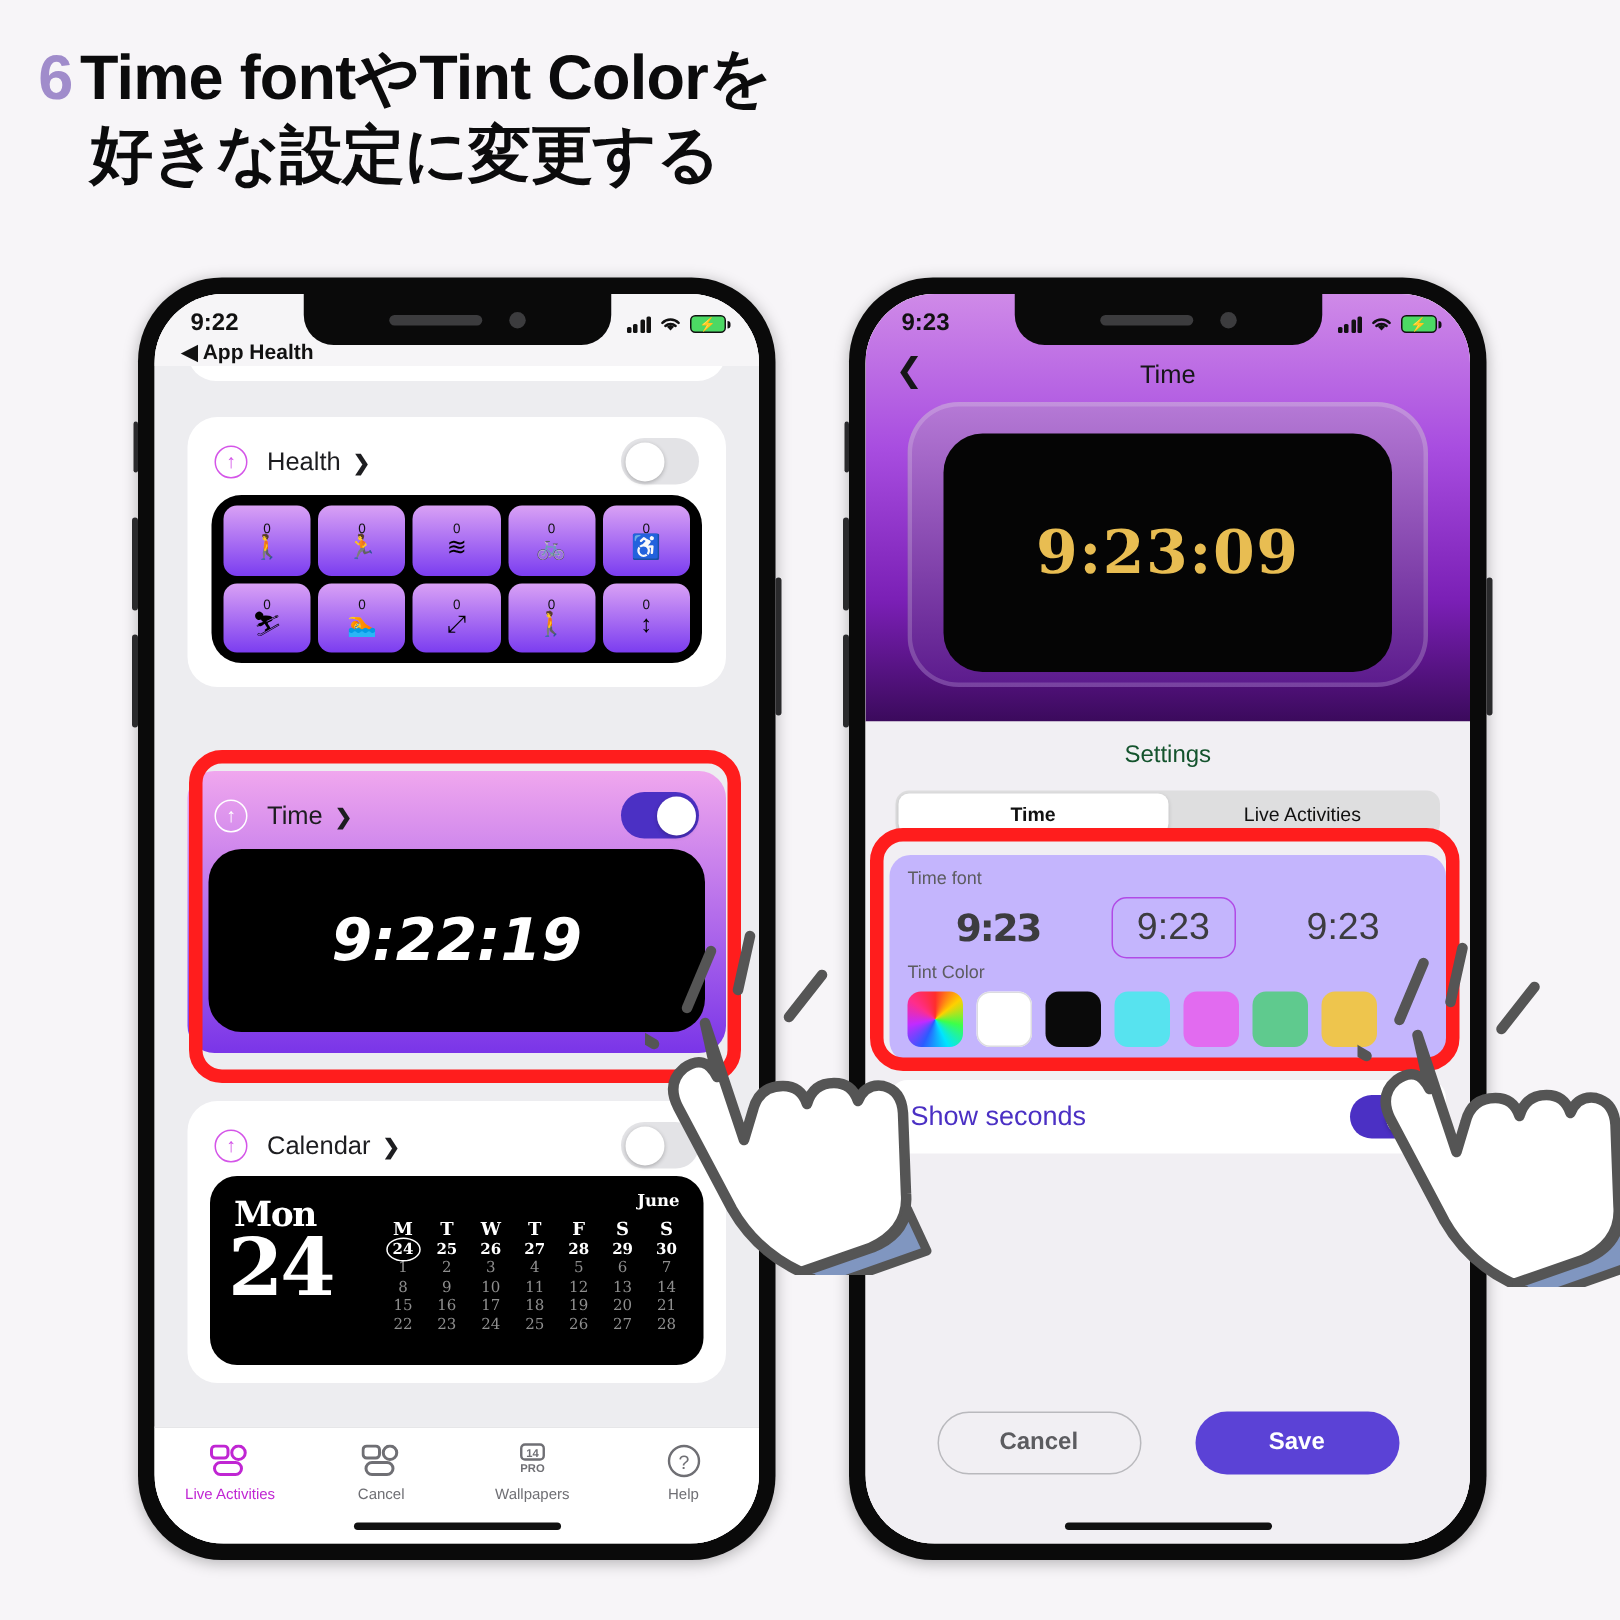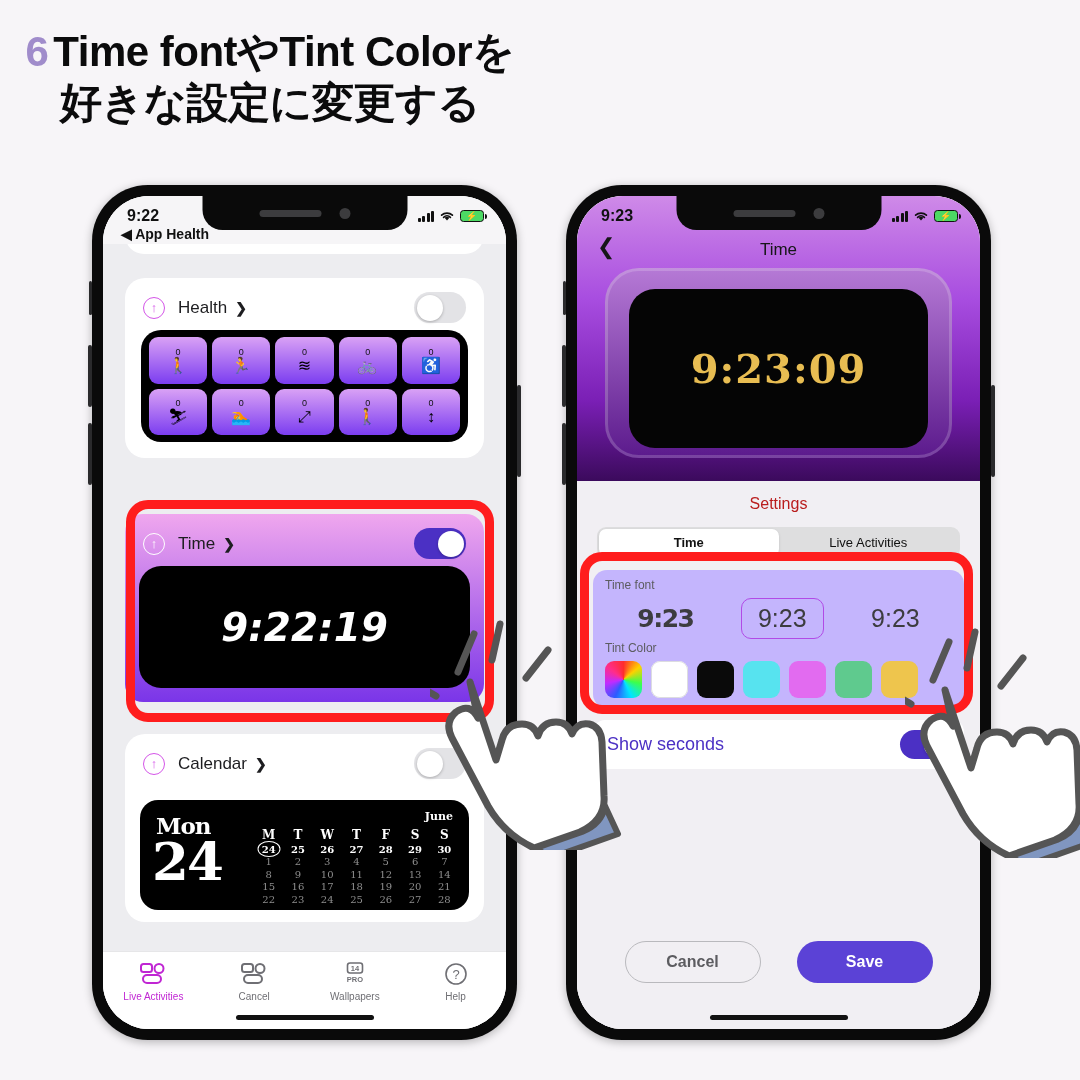--- a/index.html
+++ b/index.html
@@ -113,21 +113,21 @@
                border-radius: 18px; }
   .time-black { position:absolute; left: 14px; right: 14px; top: 52px; bottom: 14px;
                 background: #000; border-radius: 22px;
                 display:flex; align-items:center; justify-content:center; }
   .time-black span { color: #fff; font-size: 39px; font-weight: bold; font-style: italic;
                      letter-spacing: 0px; font-family: "DejaVu Sans", sans-serif; }
 
   
   #card-cal { top: 538px; height: 188px; }
   .cal-black { position:absolute; left: 15px; right: 15px; top: 50px; bottom: 12px;
-               background: #000; border-radius: 18px; display: flex; padding: 8px 10px; margin-top: 16px; }
+               background: #000; border-radius: 18px; display: flex; padding: 8px 10px; }
   .cal-left { width: 104px; color:#fff; font-family:"DejaVu Serif", serif; }
   .cal-mon { font-size: 23px; font-weight: bold; letter-spacing: -1px; margin: 4px 0 0 6px; }
   .cal-24 { font-size: 53px; font-weight: bold; letter-spacing: -2px; margin: -4px 0 0 2px; line-height: 1; }
   .cal-right { flex: 1; color:#fff; font-family:"DejaVu Serif", serif; }
   .cal-june { text-align: right; font-size: 11px; font-weight: bold; padding-right: 6px; margin-top: 2px;}
   .cal-grid { display: grid; grid-template-columns: repeat(7,1fr); text-align: center;
               font-size: 10px; row-gap: 1.5px; margin-top: 5px; font-weight: bold; }
   .cal-grid .hd { font-size: 12px; }
   .cal-grid .dim { color: #8e8e8e; font-weight: normal; }
   .cal-grid .sel { position: relative; }
@@ -155,21 +155,21 @@
   .preview-phone { position: absolute; left: 28px; right: 28px; top: 72px; height: 190px;
                    border-radius: 34px; background: linear-gradient(180deg,#b67ad6,#5b1a8c);
                    box-shadow: inset 0 0 0 3px rgba(255,255,255,0.18); padding: 10px; }
   .preview-screen { position: absolute; left: 24px; right: 24px; top: 21px; bottom: 10px;
                     background: #050505; border-radius: 26px;
                     display:flex; align-items:center; justify-content:center; }
   .preview-screen span { font-size: 40px; color: #e8bd52; font-weight: bold;
                          font-family: "DejaVu Serif", serif; letter-spacing: 1px; }
 
   .settings-sheet { position: absolute; top: 285px; left: 0; right: 0; bottom: 0; background: #f1eff3; }
-  .settings-title { text-align: center; font-size: 16px; color: #b91c1c; padding-top: 14px; font-weight: 500;}
+  .settings-title { text-align: center; font-size: 16px; color: #14532d; padding-top: 14px; font-weight: 500;}
   .seg { margin: 14px 20px 0 20px; height: 31px; background: #dededf; border-radius: 9px;
          display: flex; padding: 2px; }
   .seg-item { flex: 1; display:flex; align-items:center; justify-content:center;
               font-size: 13px; color: #111; border-radius: 7px; }
   .seg-item.sel { background: #fff; font-weight: bold; box-shadow: 0 1px 3px rgba(0,0,0,.13); }
 
   #redbox-right { position: absolute; left: 580px; top: 552px; width: 393px; height: 162px;
                   border: 9px solid #ff1d1d; border-radius: 22px; z-index: 18; }
 
   .panel { margin: 12px 16px 0 16px; background: #c4b5fd; border-radius: 14px; padding: 8px 12px 10px 12px; }

